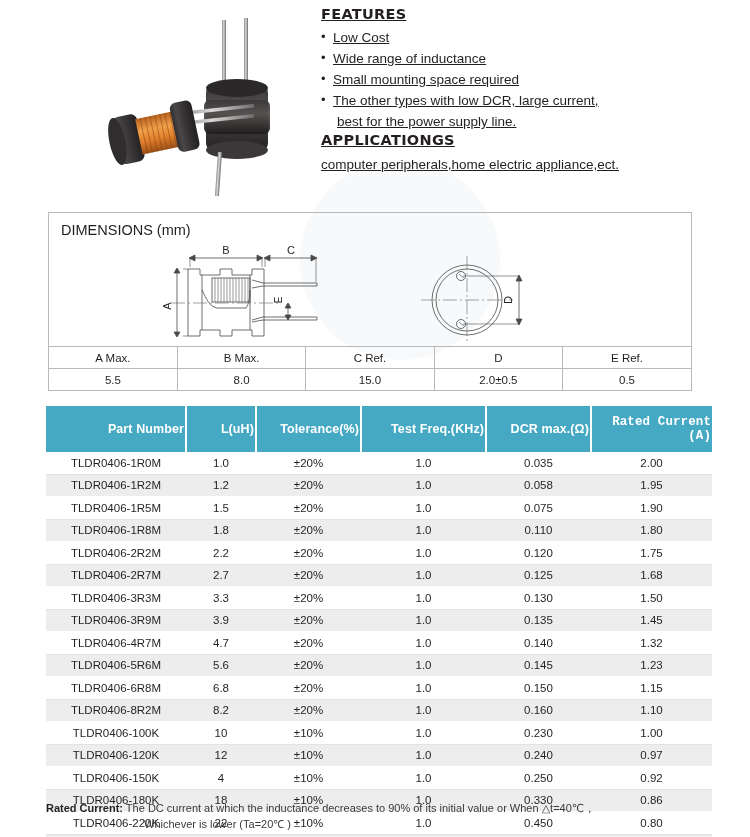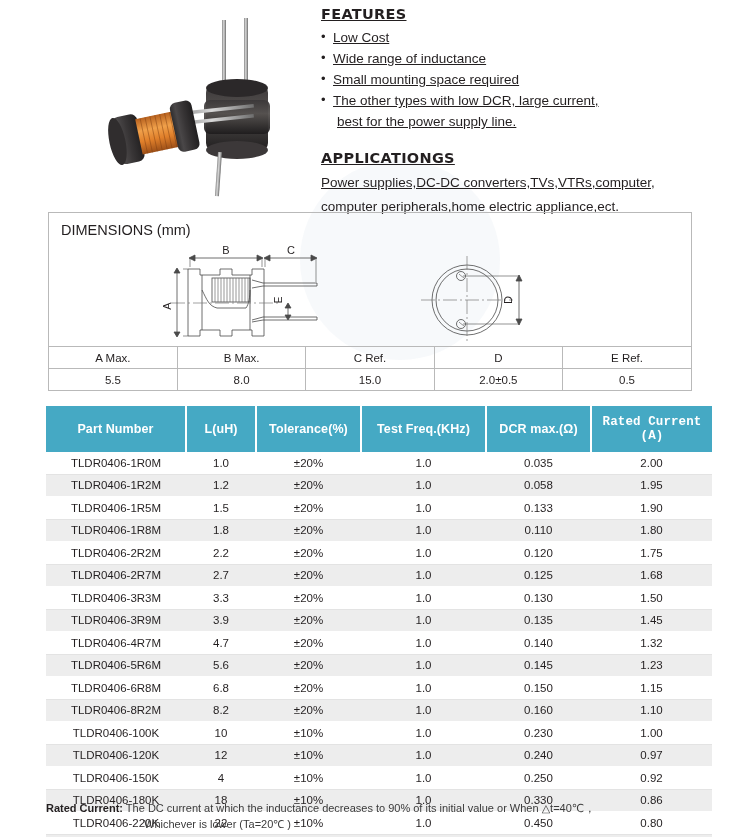--- a/index.html
+++ b/index.html
@@ -88,21 +88,21 @@
   #features-list li::before {
     content: "\2022";
     position: absolute;
     left: 0;
     top: -1px;
     font-size: 13px;
   }
   #features-list li.no-bullet { padding-left: 16px; }
   #features-list li.no-bullet::before { content: ""; }
 
-  #applications-heading { margin-top: 18px; }
+  #applications-heading { }
   .app-line {
     font-size: 13.5px;
     line-height: 24px;
     color: #231f20;
   }
 
   
   #dimensions-panel {
     position: absolute;
     left: 48px; top: 212px;
@@ -150,20 +150,21 @@
   }
   #spec-table th {
     background: #45a9c4;
     color: #ffffff;
     font-size: 12.5px;
     font-weight: bold;
     height: 44px;
     border-right: 2px solid #ffffff;
     font-family: "Liberation Sans", sans-serif;
     letter-spacing: 0.1px;
+    text-align: right;
   }
   #spec-table th:last-child { border-right: none; font-family: Liberation Mono, monospace; }
   #spec-table td {
     font-size: 11.5px;
     height: 19.5px;
     text-align: center;
     color: #231f20;
     border-bottom: 1px solid #ffffff;
   }
   #spec-table tbody tr:nth-child(odd)  td { background: #ffffff; }
@@ -265,21 +266,20 @@
   <div id="text-column">
     <div class="sec-heading">FEATURES</div>
     <ul id="features-list">
       <li>Low Cost</li>
       <li>Wide range of inductance</li>
       <li>Small mounting space required</li>
       <li>The other types with low DCR, large current,</li>
       <li class="no-bullet">best for the power supply line.</li>
     </ul>
     <div class="sec-heading" id="applications-heading">APPLICATIONGS</div>
-    <div class="app-line">Power supplies,DC-DC converters,TVs,VTRs,computer,</div>
     <div class="app-line">computer peripherals,home electric appliance,ect.</div>
   </div>
 </div>
 
 <div id="dimensions-panel">
   <div id="dimensions-title">DIMENSIONS (mm)</div>
 
   <div id="drawing-area">
     <svg id="drawing-svg" width="642" height="108" viewBox="0 0 642 108">
       <g fill="none" stroke="#4a4a4a" stroke-width="0.8">
@@ -418,21 +418,21 @@
         <td>±20%</td>
         <td>1.0</td>
         <td>0.058</td>
         <td>1.95</td>
       </tr>
       <tr>
         <td>TLDR0406-1R5M</td>
         <td>1.5</td>
         <td>±20%</td>
         <td>1.0</td>
-        <td>0.133</td>
+        <td>0.075</td>
         <td>1.90</td>
       </tr>
       <tr>
         <td>TLDR0406-1R8M</td>
         <td>1.8</td>
         <td>±20%</td>
         <td>1.0</td>
         <td>0.110</td>
         <td>1.80</td>
       </tr>

